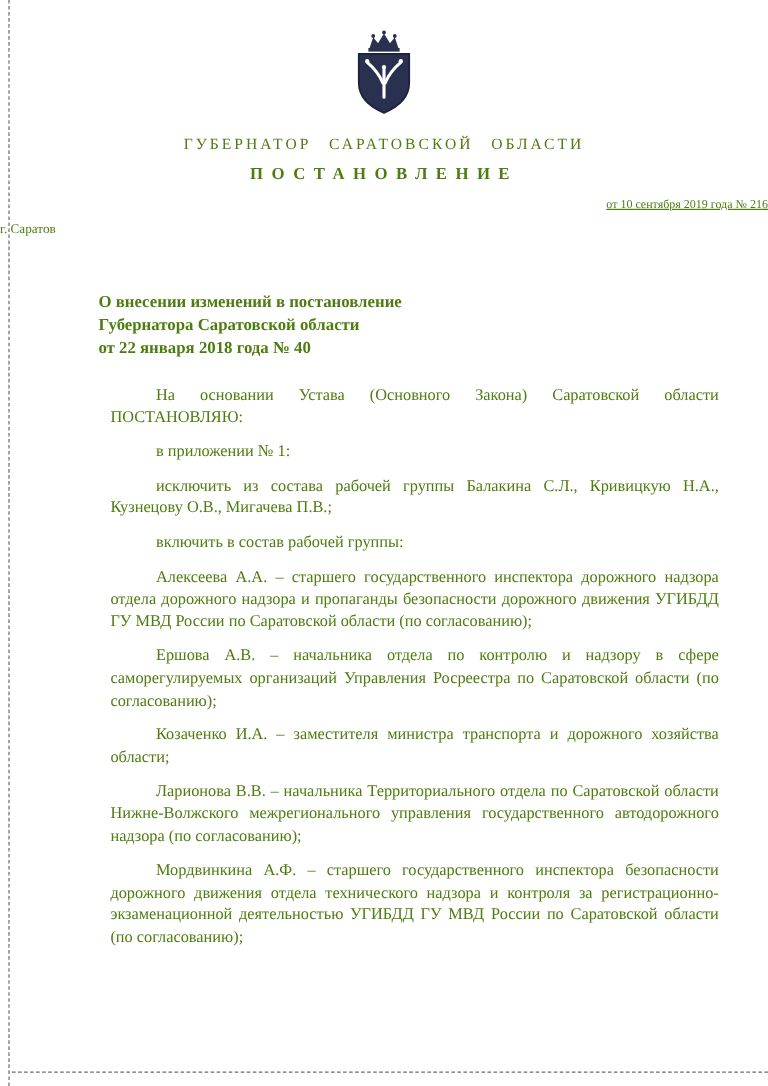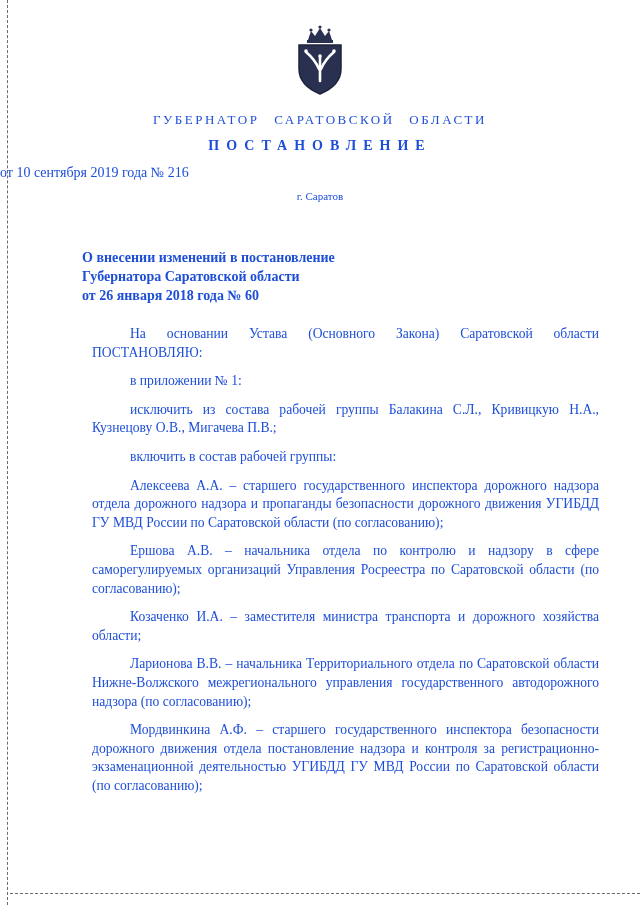--- a/index.html
+++ b/index.html
@@ -6,21 +6,21 @@
     margin: 0;
     padding: 0;
     background: #ffffff;
   }
   .page {
     position: relative;
     width: 640px;
     height: 905px;
     background: #ffffff;
     font-family: "Liberation Serif", serif;
-    color: #1d4ed8;
+    color: #4d7c0f;
     overflow: hidden;
     box-sizing: border-box;
   }
   .edge-left {
     position: absolute;
     left: 7px;
     top: 0;
     bottom: 0;
     width: 0;
     border-left: 1px dashed #6a6a6a;
@@ -48,26 +48,26 @@
   }
   .doc-type {
     text-align: center;
     font-size: 14px;
     font-weight: bold;
     letter-spacing: 7px;
     margin-top: 10px;
     white-space: nowrap;
   }
   .doc-date {
-    text-align: left;
-    font-size: 14px;
+    text-align: right;
+    font-size: 10px;
     margin-top: 11px;
+    text-decoration: underline;
   }
   .doc-city {
-    text-align: center;
     font-size: 11px;
     margin-top: 9px;
   }
   .doc-title {
     margin: 46px 32px 0 82px;
     font-size: 14px;
     font-weight: bold;
     line-height: 19px;
   }
   .body-text {
@@ -113,28 +113,28 @@
 
   <div class="doc-type">ПОСТАНОВЛЕНИЕ</div>
 
   <div class="doc-date">от 10 сентября 2019 года № 216</div>
 
   <div class="doc-city">г. Саратов</div>
 
   <div class="doc-title">
     <div>О внесении изменений в постановление</div>
     <div>Губернатора Саратовской области</div>
-    <div>от 26 января 2018 года № 60</div>
+    <div>от 22 января 2018 года № 40</div>
   </div>
 
   <div class="body-text">
     <p>На основании Устава (Основного Закона) Саратовской области ПОСТАНОВЛЯЮ:</p>
     <p>в приложении № 1:</p>
     <p>исключить из состава рабочей группы Балакина С.Л., Кривицкую Н.А., Кузнецову О.В., Мигачева П.В.;</p>
     <p>включить в состав рабочей группы:</p>
     <p>Алексеева А.А. – старшего государственного инспектора дорожного надзора отдела дорожного надзора и пропаганды безопасности дорожного движения УГИБДД ГУ МВД России по Саратовской области (по согласованию);</p>
     <p>Ершова А.В. – начальника отдела по контролю и надзору в сфере саморегулируемых организаций Управления Росреестра по Саратовской области (по согласованию);</p>
     <p>Козаченко И.А. – заместителя министра транспорта и дорожного хозяйства области;</p>
     <p>Ларионова В.В. – начальника Территориального отдела по Саратовской области Нижне-Волжского межрегионального управления государственного автодорожного надзора (по согласованию);</p>
-    <p>Мордвинкина А.Ф. – старшего государственного инспектора безопасности дорожного движения отдела постановление надзора и контроля за регистрационно-экзаменационной деятельностью УГИБДД ГУ МВД России по Саратовской области (по согласованию);</p>
+    <p>Мордвинкина А.Ф. – старшего государственного инспектора безопасности дорожного движения отдела технического надзора и контроля за регистрационно-экзаменационной деятельностью УГИБДД ГУ МВД России по Саратовской области (по согласованию);</p>
   </div>
 
 </div>
 
 </body></html>

